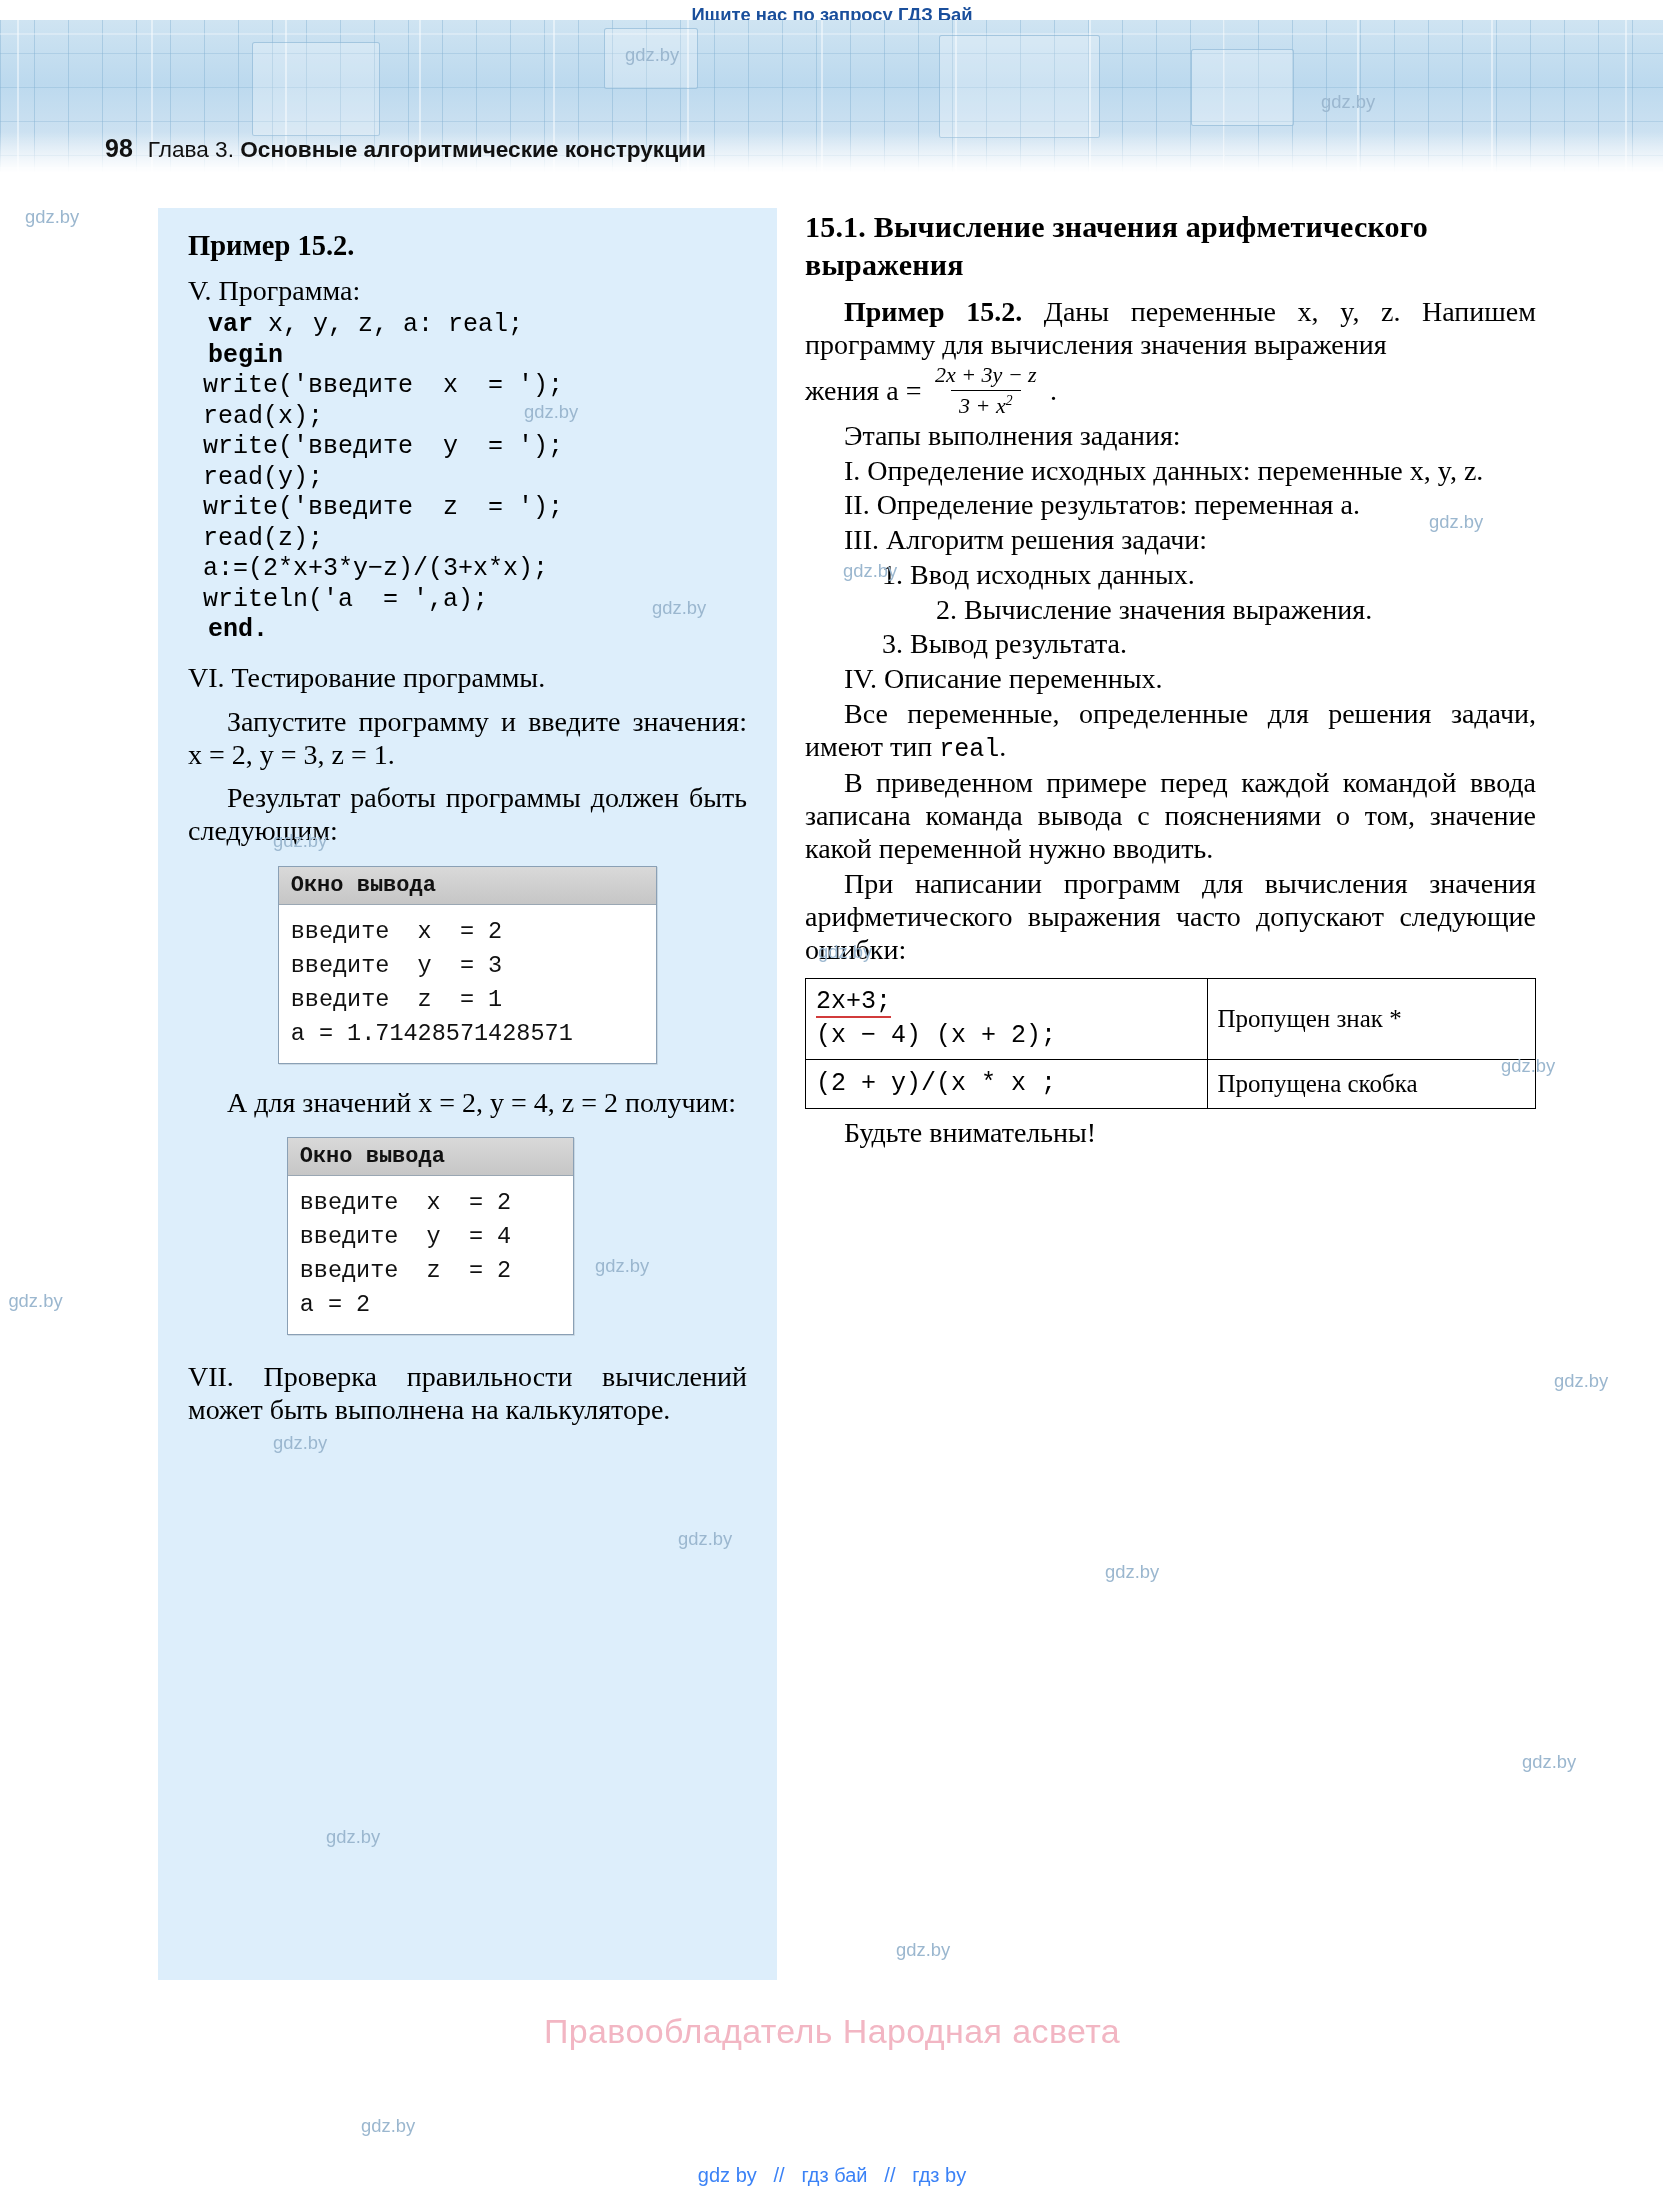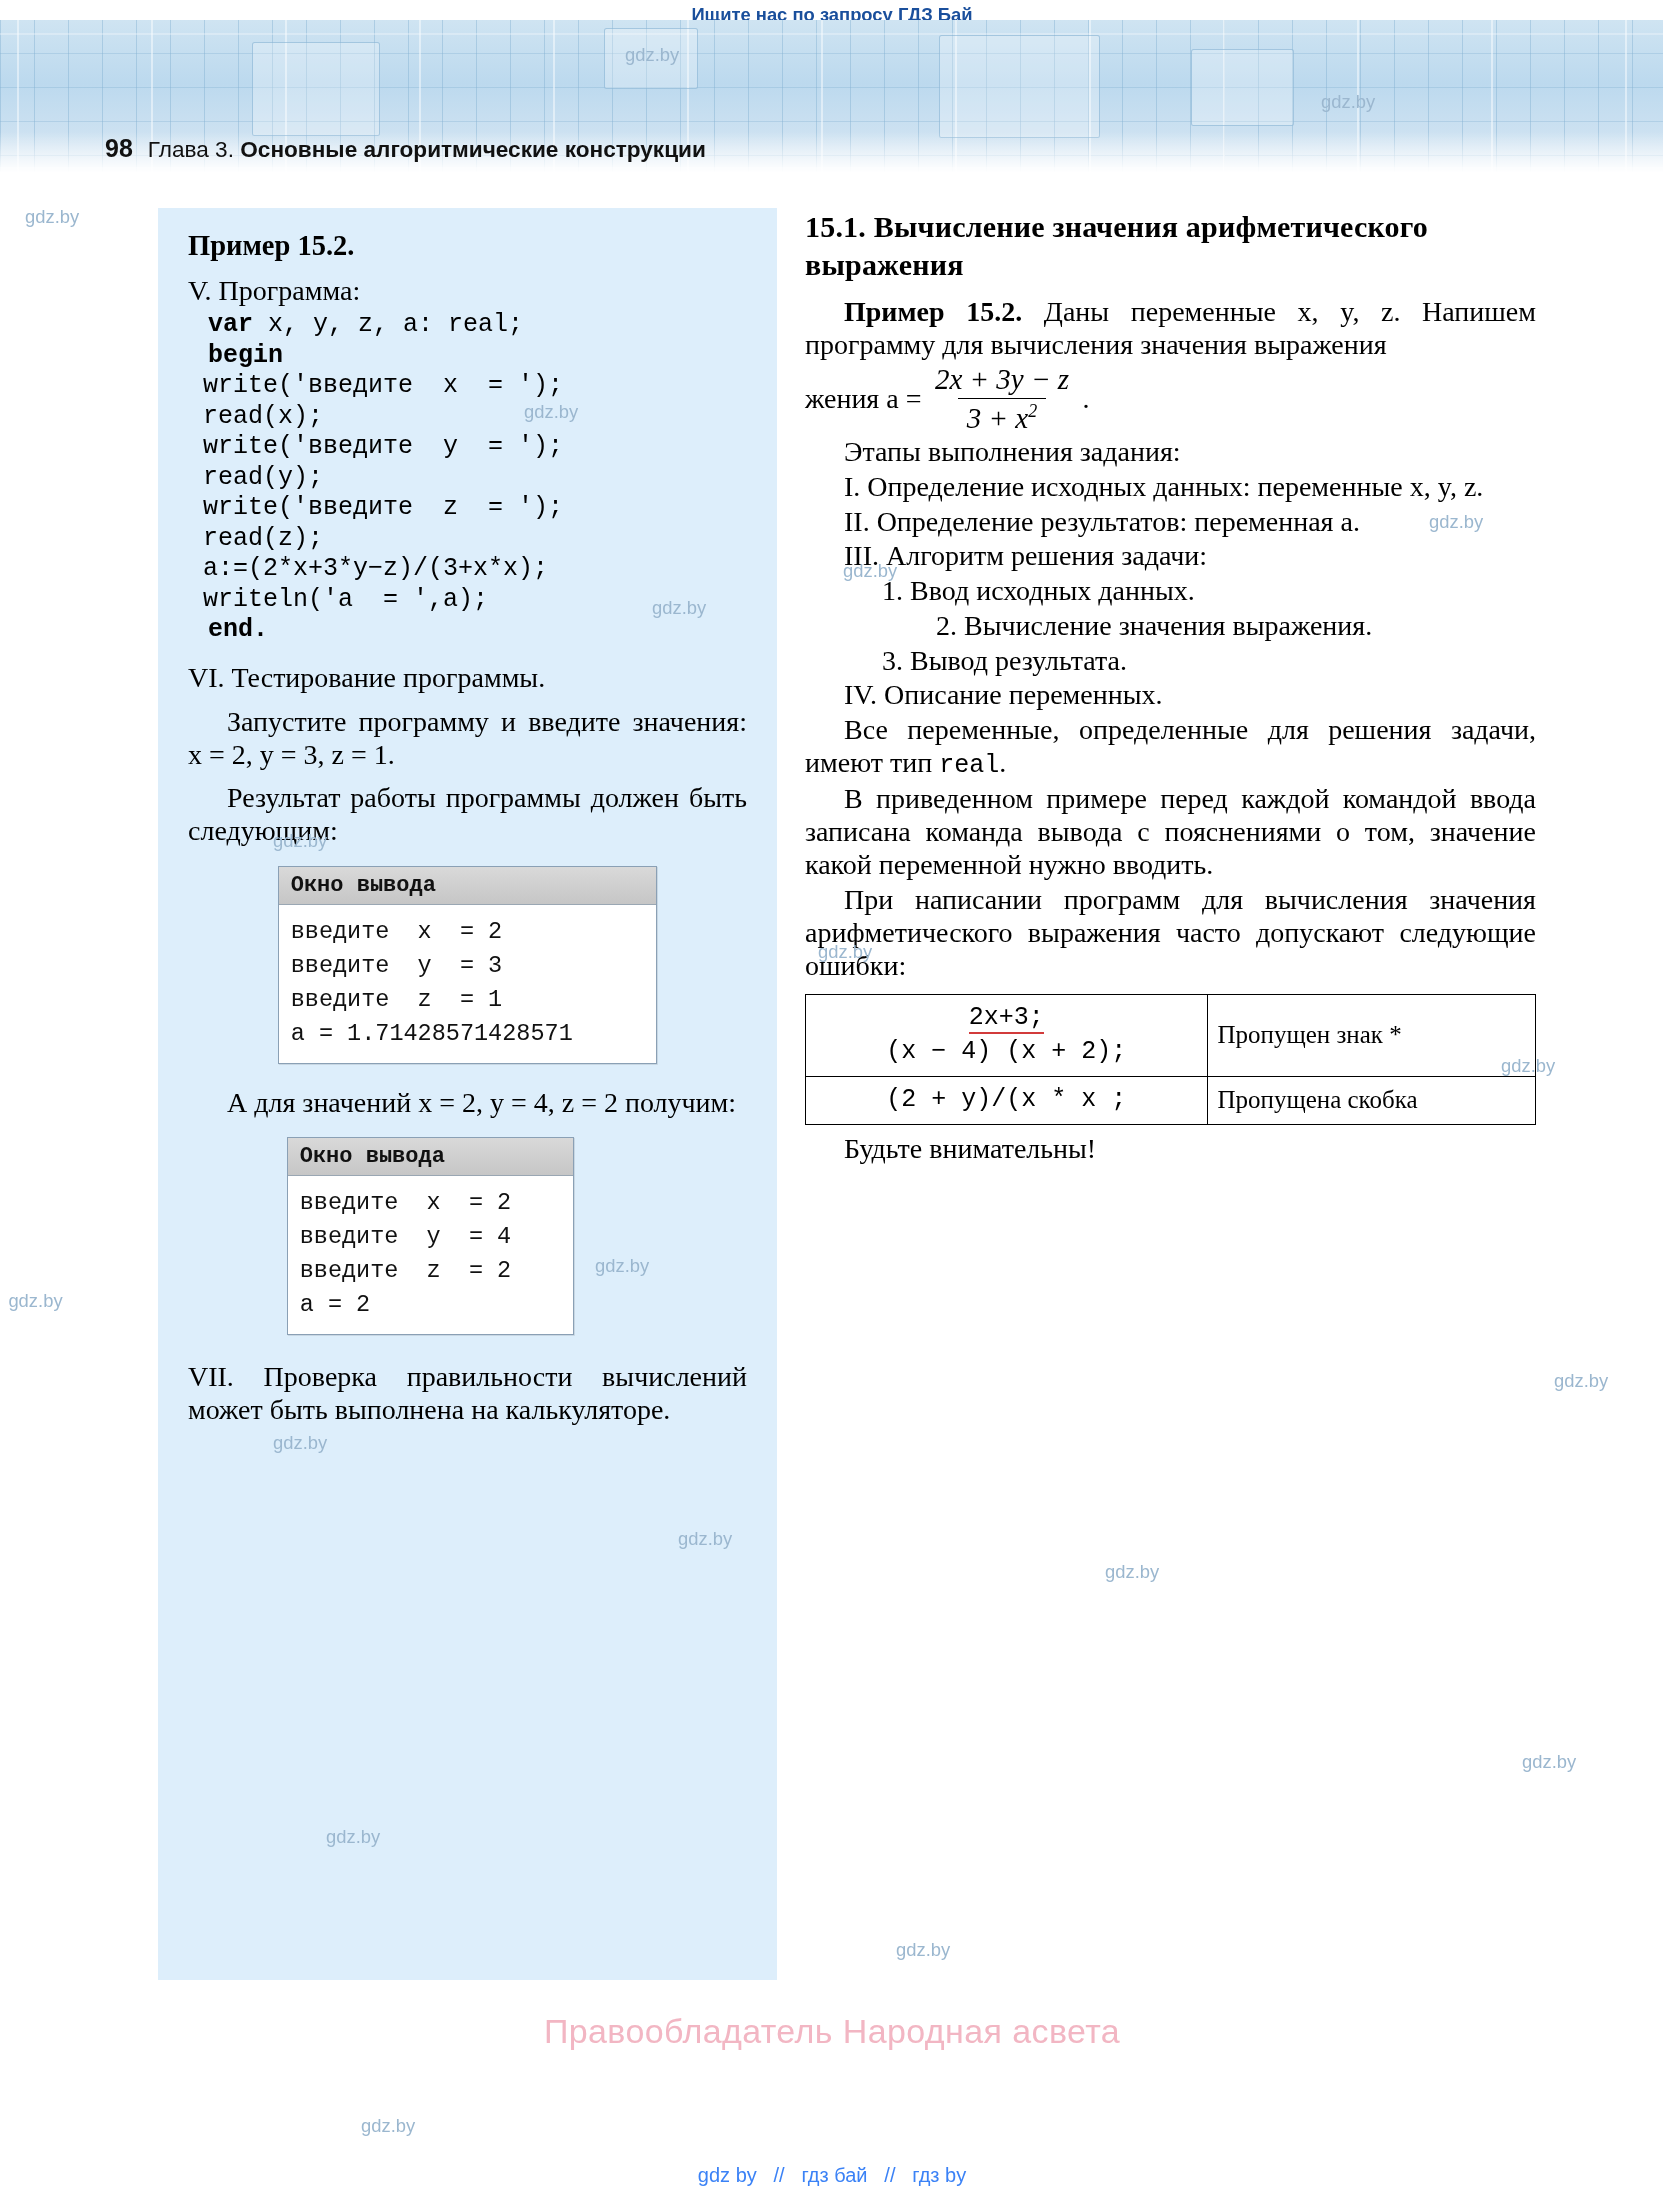--- a/index.html
+++ b/index.html
@@ -176,21 +176,21 @@
     line-height: 1.18;
     margin: 0;
   }
   .frac {
     display: inline-flex;
     flex-direction: column;
     align-items: center;
     vertical-align: middle;
     margin: 0 5px;
     font-style: italic;
-    font-size: 29px;
+    font-size: 22px;
   }
   .frac .num { padding: 0 8.4px 1.7px 8.4px; }
   .frac .den { padding: 1.7px 8.4px 0 8.4px; border-top: 1.7px solid #000; }
   sup { font-size: .62em; }
 
   
   table.errors {
     width: 100%;
     border-collapse: collapse;
     margin-top: 11.7px;
@@ -201,21 +201,20 @@
     padding: 6.7px 10px;
     font-size: 25px;
     vertical-align: middle;
   }
   td.code-cell {
     font-family: "Liberation Mono", monospace;
     font-size: 24px;
     line-height: 1.35;
     width: 55%;
     white-space: pre;
-    text-align: center;
   }
   td.desc-cell { font-size: 26px; }
   .uline-red { border-bottom: 2.5px solid #d23b3b; }
 
   .attention {
     font-size: 28px;
     margin-top: 8.4px;
     text-indent: 39px;
   }
 

